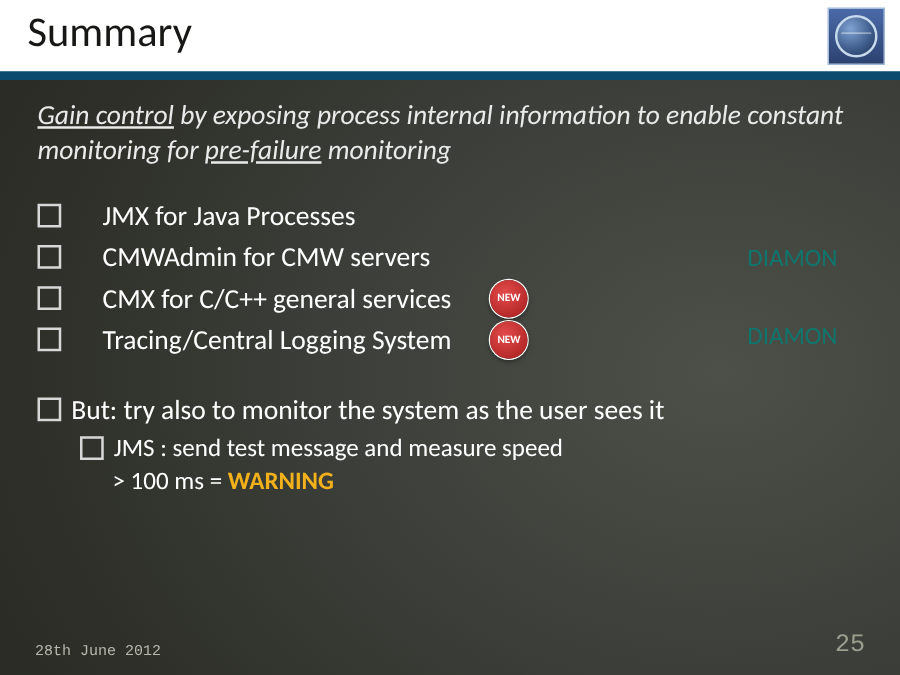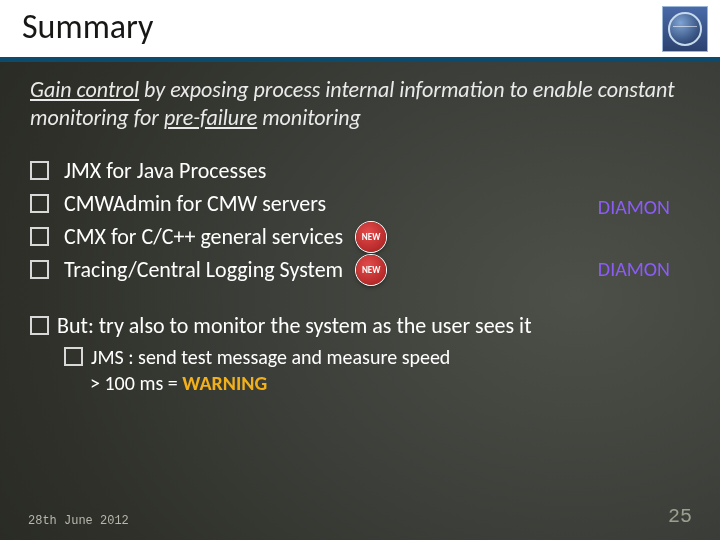--- a/index.html
+++ b/index.html
@@ -6,21 +6,21 @@
 body{
   width:720px;height:540px;
   background:radial-gradient(ellipse 900px 700px at 80% 55%,#4d5048 0%,#3c3f39 35%,#2e3029 60%,#1f211b 100%);
   font-family:"Calibri","Segoe UI",Arial,sans-serif;
   color:#fff;overflow:hidden;position:relative;
 }
 .title-bar{
   background:#fff;color:#171815;
   padding:6px 22px 10px 22px;
   font-size:34px;
-  border-bottom:5px solid #0c4a6e;
+  border-bottom:7px solid #0c4a6e;
   position:relative;
 }
 .logo{
   position:absolute;right:12px;top:6px;
   width:44px;height:44px;
   background:linear-gradient(180deg,#4a6aa8,#2c4270);
   border:1px solid #9cb6d8;
   display:flex;align-items:center;justify-content:center;
 }
 .logo-inner{
@@ -33,21 +33,21 @@
   content:"";position:absolute;left:3px;top:12px;width:24px;height:6px;
   border-top:1px solid rgba(255,255,255,.55);
 }
 .content{padding:14px 30px 0 30px}
 .subtitle{
   font-size:22px;font-style:italic;line-height:1.25;
   color:#eaeaea;margin-bottom:24px;
 }
 .uline{text-decoration:underline}
 .bullets{font-size:22px;line-height:1.45}
-.row{display:flex;align-items:center;gap:7px;margin:1px 0}
+.row{display:flex;align-items:center;gap:25px;margin:1px 0}
 .box{
   width:15px;height:15px;border:2px solid #d8d8d8;
   display:inline-block;flex:0 0 auto;margin-right:8px;
 }
 .badge{
   width:30px;height:30px;border-radius:50%;
   background:radial-gradient(circle at 40% 35%,#e34b4b,#a51c1c);
   color:#fff;font-size:9px;font-weight:bold;
   display:flex;align-items:center;justify-content:center;
   box-shadow:0 0 0 1px #fff,0 2px 4px rgba(0,0,0,.5);
@@ -58,21 +58,21 @@
   left:-6px;top:-6px;pointer-events:none;
   background:
     radial-gradient(circle at 50% 0,#a51c1c 2px,transparent 2px),
     radial-gradient(circle at 100% 50%,#a51c1c 2px,transparent 2px),
     radial-gradient(circle at 50% 100%,#a51c1c 2px,transparent 2px),
     radial-gradient(circle at 0 50%,#a51c1c 2px,transparent 2px);
   opacity:.0;
 }
 .side-labels{
   position:absolute;right:50px;top:195px;
-  font-size:20px;color:#8b5cf6;text-align:right;
+  font-size:20px;color:#0f766e;text-align:right;
 }
 .side-labels div:nth-child(2){margin-top:38px}
 .but-row{margin-top:26px;font-size:22px;display:flex;align-items:center}
 .sub{margin:6px 0 0 34px;font-size:20px;display:flex;align-items:center}
 .sub2{margin:2px 0 0 60px;font-size:20px}
 .warn{color:#f2b01b;font-weight:bold}
 .footer{
   position:absolute;left:0;right:0;bottom:12px;
   display:flex;justify-content:space-between;align-items:flex-end;
   padding:0 28px;font-size:12px;color:#b7b7ad;font-family:Liberation Mono, monospace;

